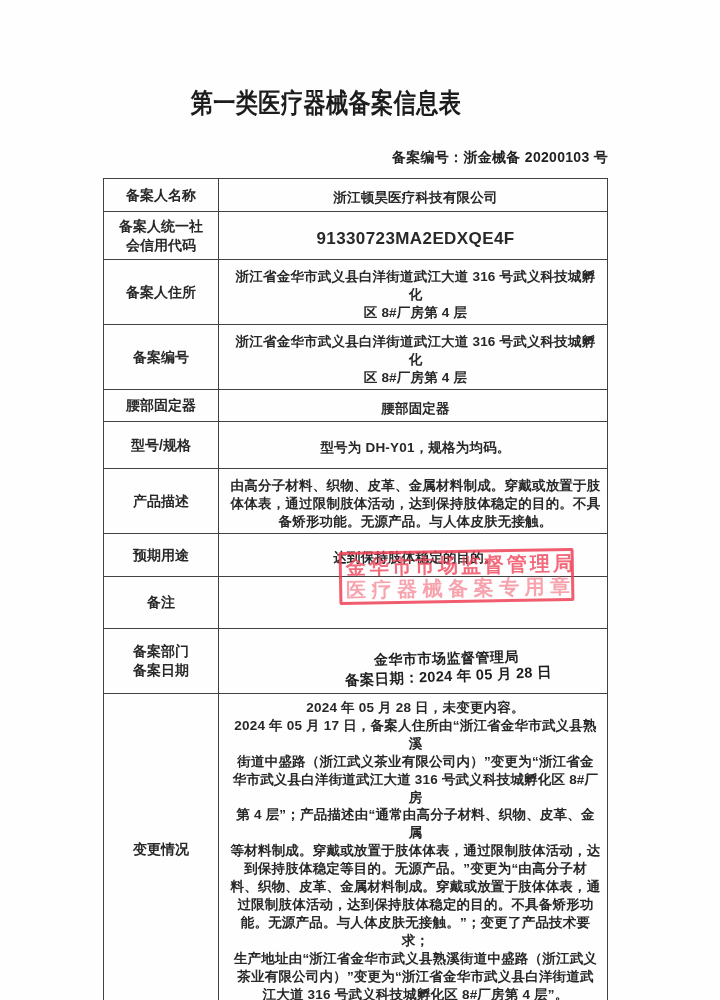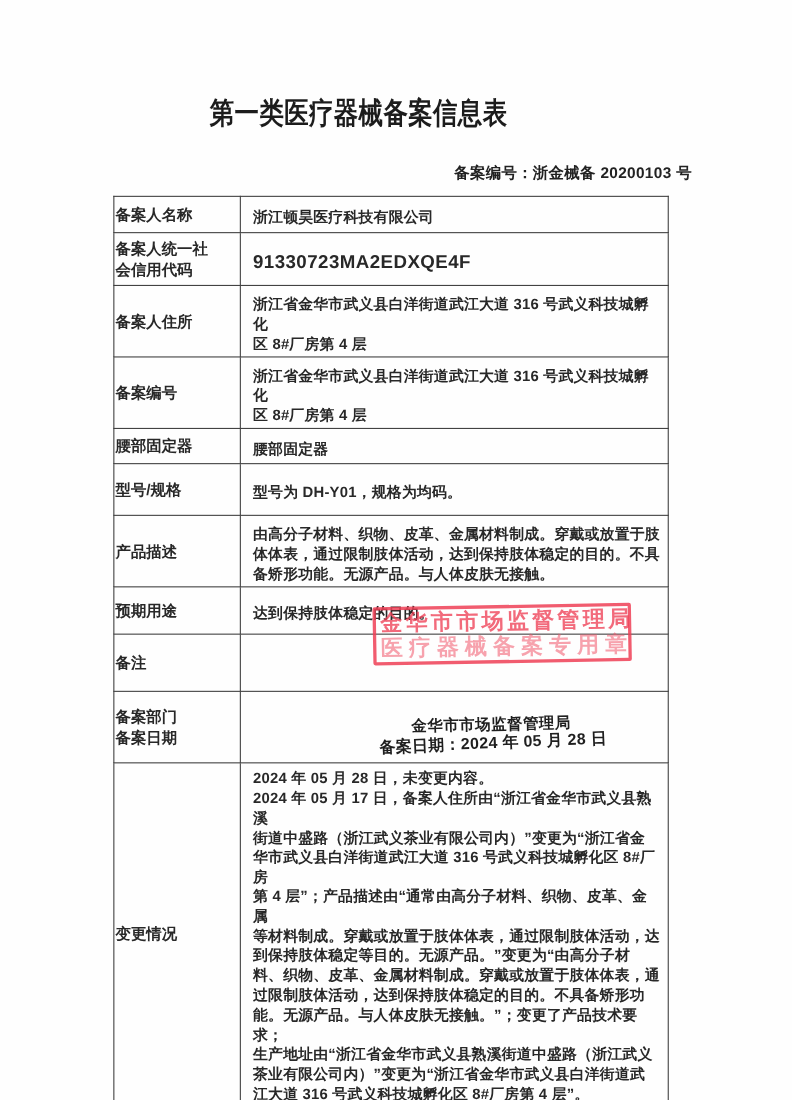--- a/index.html
+++ b/index.html
@@ -7,34 +7,34 @@
     position:relative;width:720px;height:1000px;background:#fefefe;
     font-family:"Liberation Sans",sans-serif;color:#242424;overflow:hidden;
   }
   .doc-title{position:absolute;top:85px;left:0;width:652px;text-align:center;}
   .doc-title span{
     display:inline-block;font-size:27px;font-weight:700;color:#1c1c1c;
     transform:scaleX(0.82);letter-spacing:0.5px;white-space:nowrap;
   }
   .filing-no{
     position:absolute;top:149px;left:0;width:608px;text-align:right;
-    font-size:14px;font-weight:700;letter-spacing:0.3px;color:#222;padding-left:21px;
+    font-size:14px;font-weight:700;letter-spacing:0.3px;color:#222;
   }
   table.info{
     position:absolute;top:178px;left:103px;width:505px;
     border-collapse:collapse;table-layout:fixed;
   }
   table.info td{border:1px solid #424242;font-weight:700;color:#282828;}
   td.lbl{
-    width:112px;vertical-align:middle;
+    width:112px;text-align:center;vertical-align:middle;
     font-size:14px;line-height:1.35;white-space:pre-line;padding:1px;
   }
   td.val{
     font-size:13.5px;line-height:18px;padding:8px 6px 2px 11px;
-    vertical-align:middle;white-space:pre-line;letter-spacing:0.2px;
+    vertical-align:middle;white-space:pre-line;letter-spacing:0.2px;text-align:center;
   }
   td.val.code{font-size:17px;letter-spacing:0.4px;}
   tr.changes td.val{vertical-align:top;padding-top:5px;line-height:17.9px;margin-top:37px;}
   td.filing-cell{position:relative;}
   .dept-name{
     position:absolute;left:155px;top:20px;font-size:14px;font-weight:700;
     transform:rotate(-1.2deg);letter-spacing:0.5px;white-space:nowrap;z-index:4;color:#1f1f1f;
   }
   .filing-date{
     position:absolute;left:126px;top:38px;font-size:14.5px;font-weight:700;

